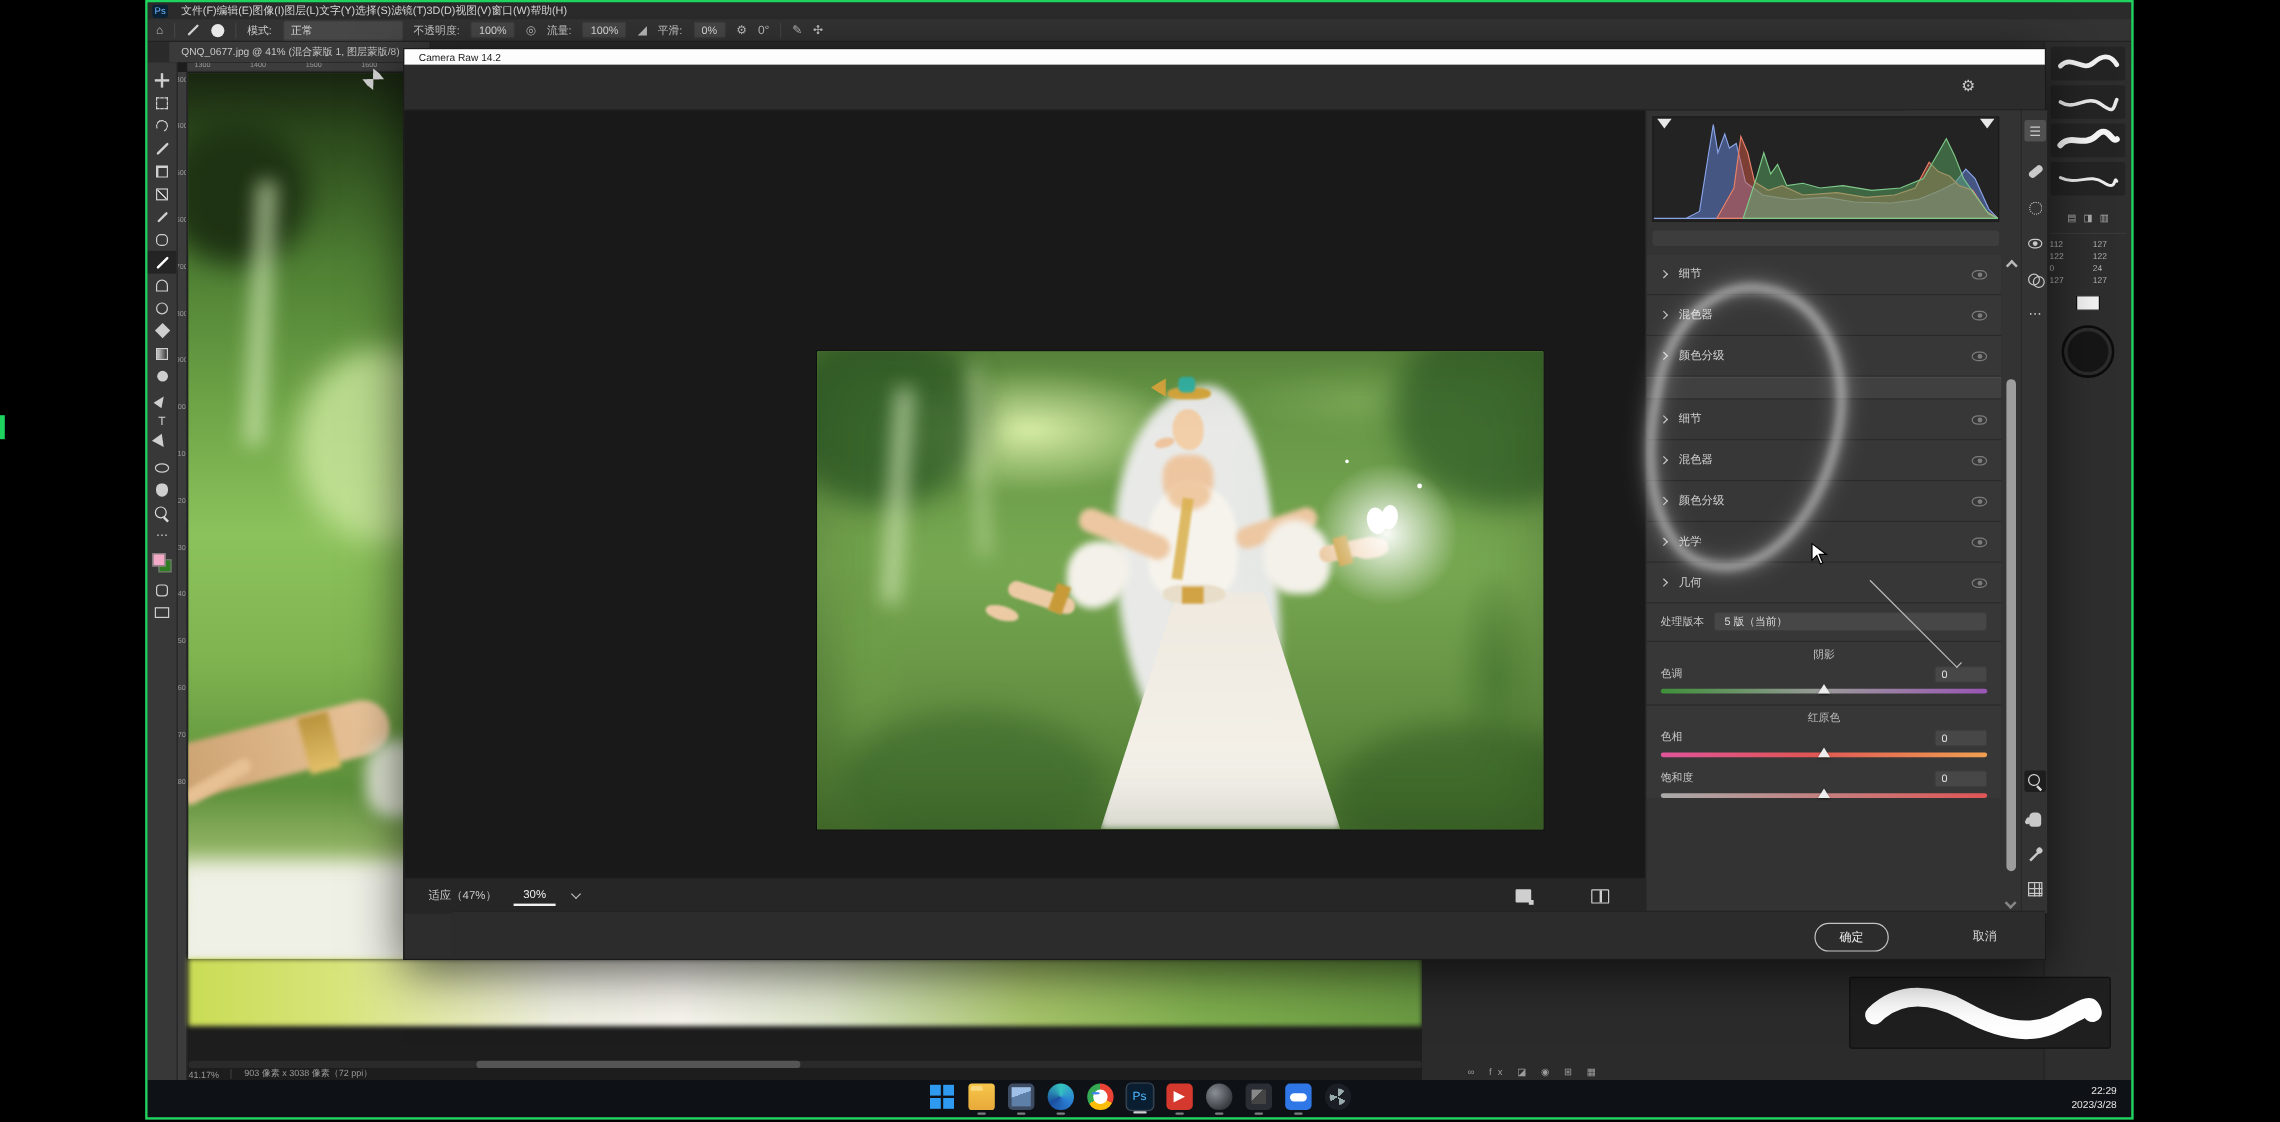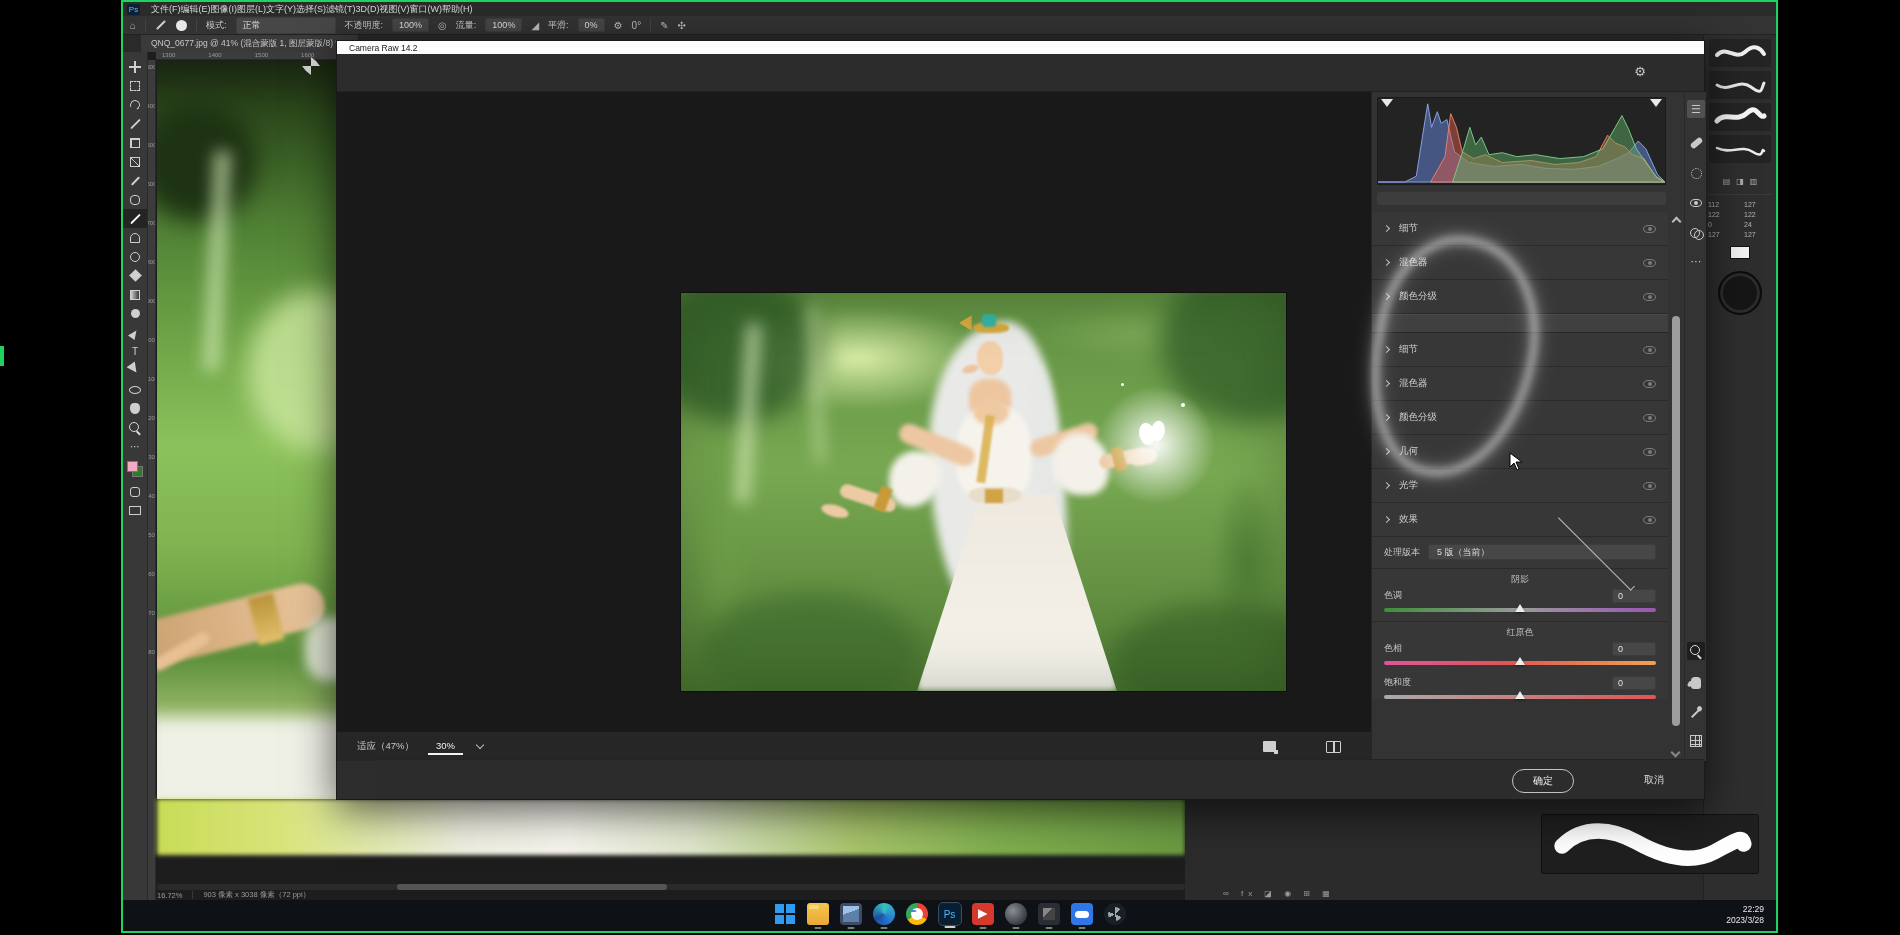--- a/index.html
+++ b/index.html
@@ -342,21 +342,21 @@
         <div class="ph blur6" style="left:148px;top:556px;width:52px;height:64px;background:#dfe5d2;border-radius:40%;"></div>
         <div class="ph blur8" style="left:-10px;top:656px;width:220px;height:90px;background:#eff0e6;"></div>
       </div>
 
       <div id="strip-bottom"></div>
 
       <div id="hscroll">
           <div class="thumb"></div>
         </div>
       <div id="statusbar">
-        <span>16.72%</span>
+        <span>41.17%</span>
         <span style="width:1px;height:8px;background:#3a3a3a;"></span>
         <span>903 像素 x 3038 像素（72 ppi）</span>
       </div>
     </div>
 
     <div id="dock">
       <div class="dock-tile">
           <svg width="54" height="20">
             <path d="M4 12 C14 2,22 18,32 9 S48 6,51 11" stroke="#f0f0f0" stroke-width="4" fill="none" stroke-linecap="round"></path>
           </svg>
@@ -518,31 +518,26 @@
               <span class="sec-label">混色器</span>
               <span class="eye"></span>
             </div>
               <div class="sec-row">
               <span class="chev-r"></span>
               <span class="sec-label">颜色分级</span>
               <span class="eye"></span>
             </div>
               <div class="sec-row">
               <span class="chev-r"></span>
+              <span class="sec-label">光学</span>
+              <span class="eye"></span>
+            </div>
+              <div class="sec-row">
+              <span class="chev-r"></span>
               <span class="sec-label">几何</span>
-              <span class="eye"></span>
-            </div>
-              <div class="sec-row">
-              <span class="chev-r"></span>
-              <span class="sec-label">光学</span>
-              <span class="eye"></span>
-            </div>
-              <div class="sec-row">
-              <span class="chev-r"></span>
-              <span class="sec-label">效果</span>
               <span class="eye"></span>
             </div>
             </div>
 
           <div id="cal-body">
             <div class="proc-row">
               <span>处理版本</span>
               <span class="proc-sel">
                 <span>5 版（当前）</span>
                 <span class="chev-d" style="margin-top:0"></span>

